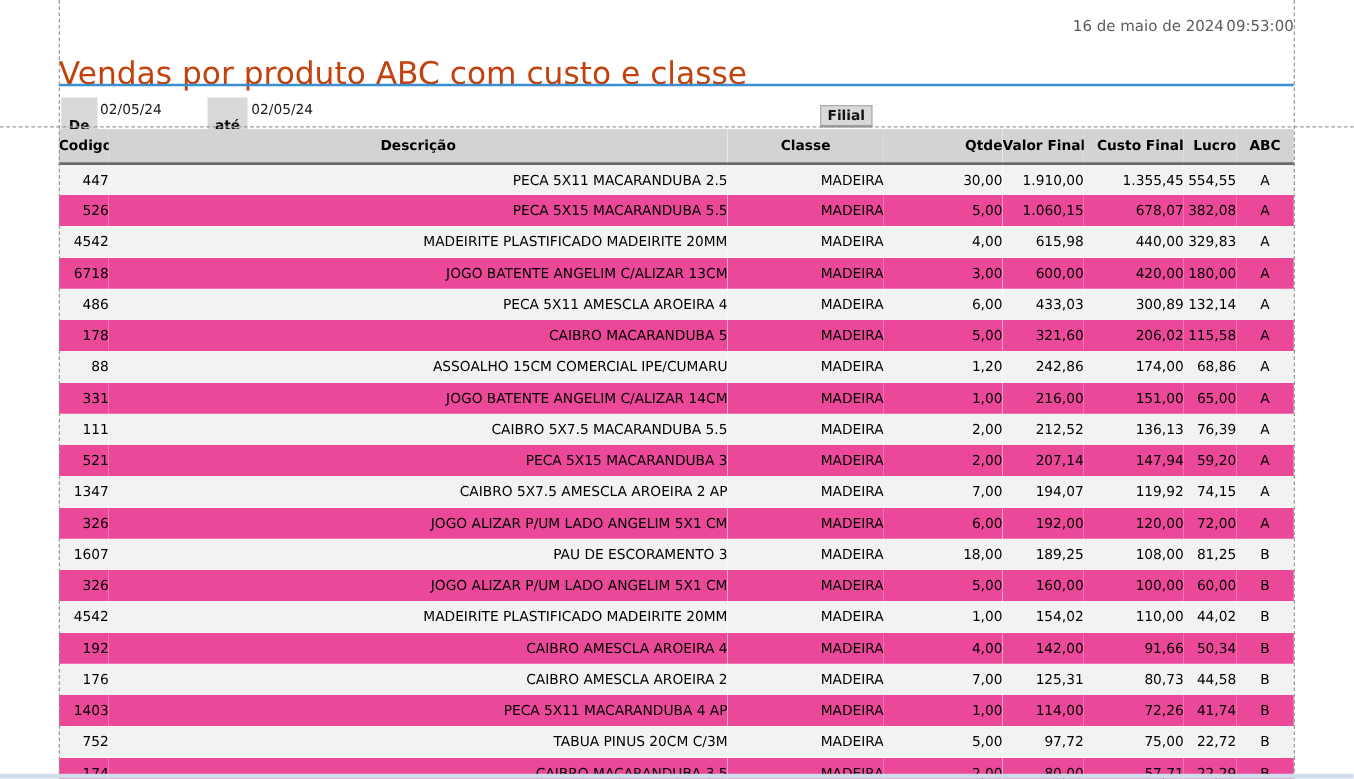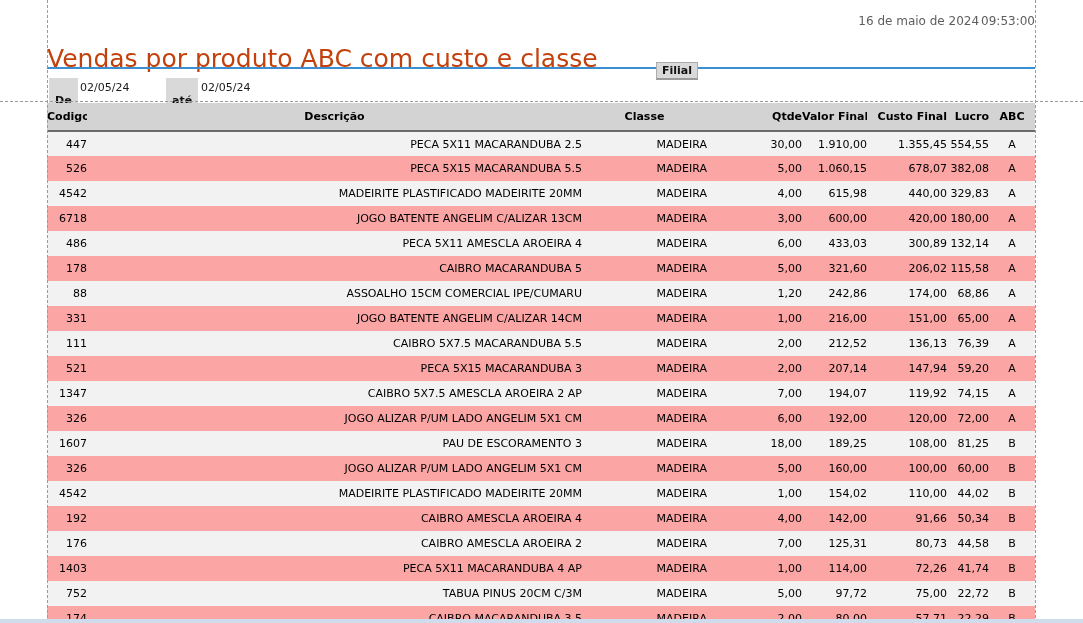--- a/index.html
+++ b/index.html
@@ -18,29 +18,29 @@
   .title{position:absolute;left:47px;top:44px;font-size:25px;color:#c2410c;white-space:nowrap;}
   .title-rule{position:absolute;left:47px;top:67px;width:988px;height:2px;background:#3a8ed2;}
 
   .chip{position:absolute;top:78px;display:inline-block;background:#d9d9d9;color:#111;
         font-size:11px;font-weight:bold;padding:17px 6px 2px 6px;line-height:12px;}
   .chip.de{left:49px;border-bottom:2px solid #4aa0dd;}
   .chip.ate{left:166px;border-bottom:2px solid #1d4ed8;}
   .fval{position:absolute;top:81px;font-size:11px;color:#1a1a1a;white-space:nowrap;}
   .fval.v1{left:80px;}
   .fval.v2{left:201px;}
-  .filial{position:absolute;left:656px;top:62px;height:18px;min-width:40px;
+  .filial{position:absolute;left:656px;top:84px;height:18px;min-width:40px;
           background:#d9d9d9;border:1px solid #adadad;border-bottom:2px solid #9a9a9a;
           font-family:inherit;font-size:11px;font-weight:bold;color:#111;padding:0 5px;line-height:14px;}
 
   table.report{position:absolute;left:47px;top:103px;width:988px;border-collapse:collapse;table-layout:fixed;z-index:5;}
   table.report th,table.report td{font-size:11px;white-space:nowrap;overflow:hidden;padding:0;color:#000;}
   table.report thead tr{height:28px;background:#d3d3d3;}
   table.report thead th{font-weight:bold;border-bottom:2px solid #6a6a6a;}
-  table.report tbody tr{height:25px;background:#fca5a5;}
+  table.report tbody tr{height:25px;background:#ec4899;}
   table.report tbody tr.stripe{background:#f2f2f2;}
 
   th.c0{text-align:left;padding-left:3px;}
   td.c0{text-align:right;padding-right:7px;}
   th.c1{text-align:center;}
   td.c1{text-align:right;padding-left:11px;margin-left:19px;}
   th.c2{text-align:center;}
   td.c2{text-align:right;padding-left:46px;}
   th.c3{text-align:right;padding-right:9px;}
   td.c3{text-align:right;padding-right:2px;}

